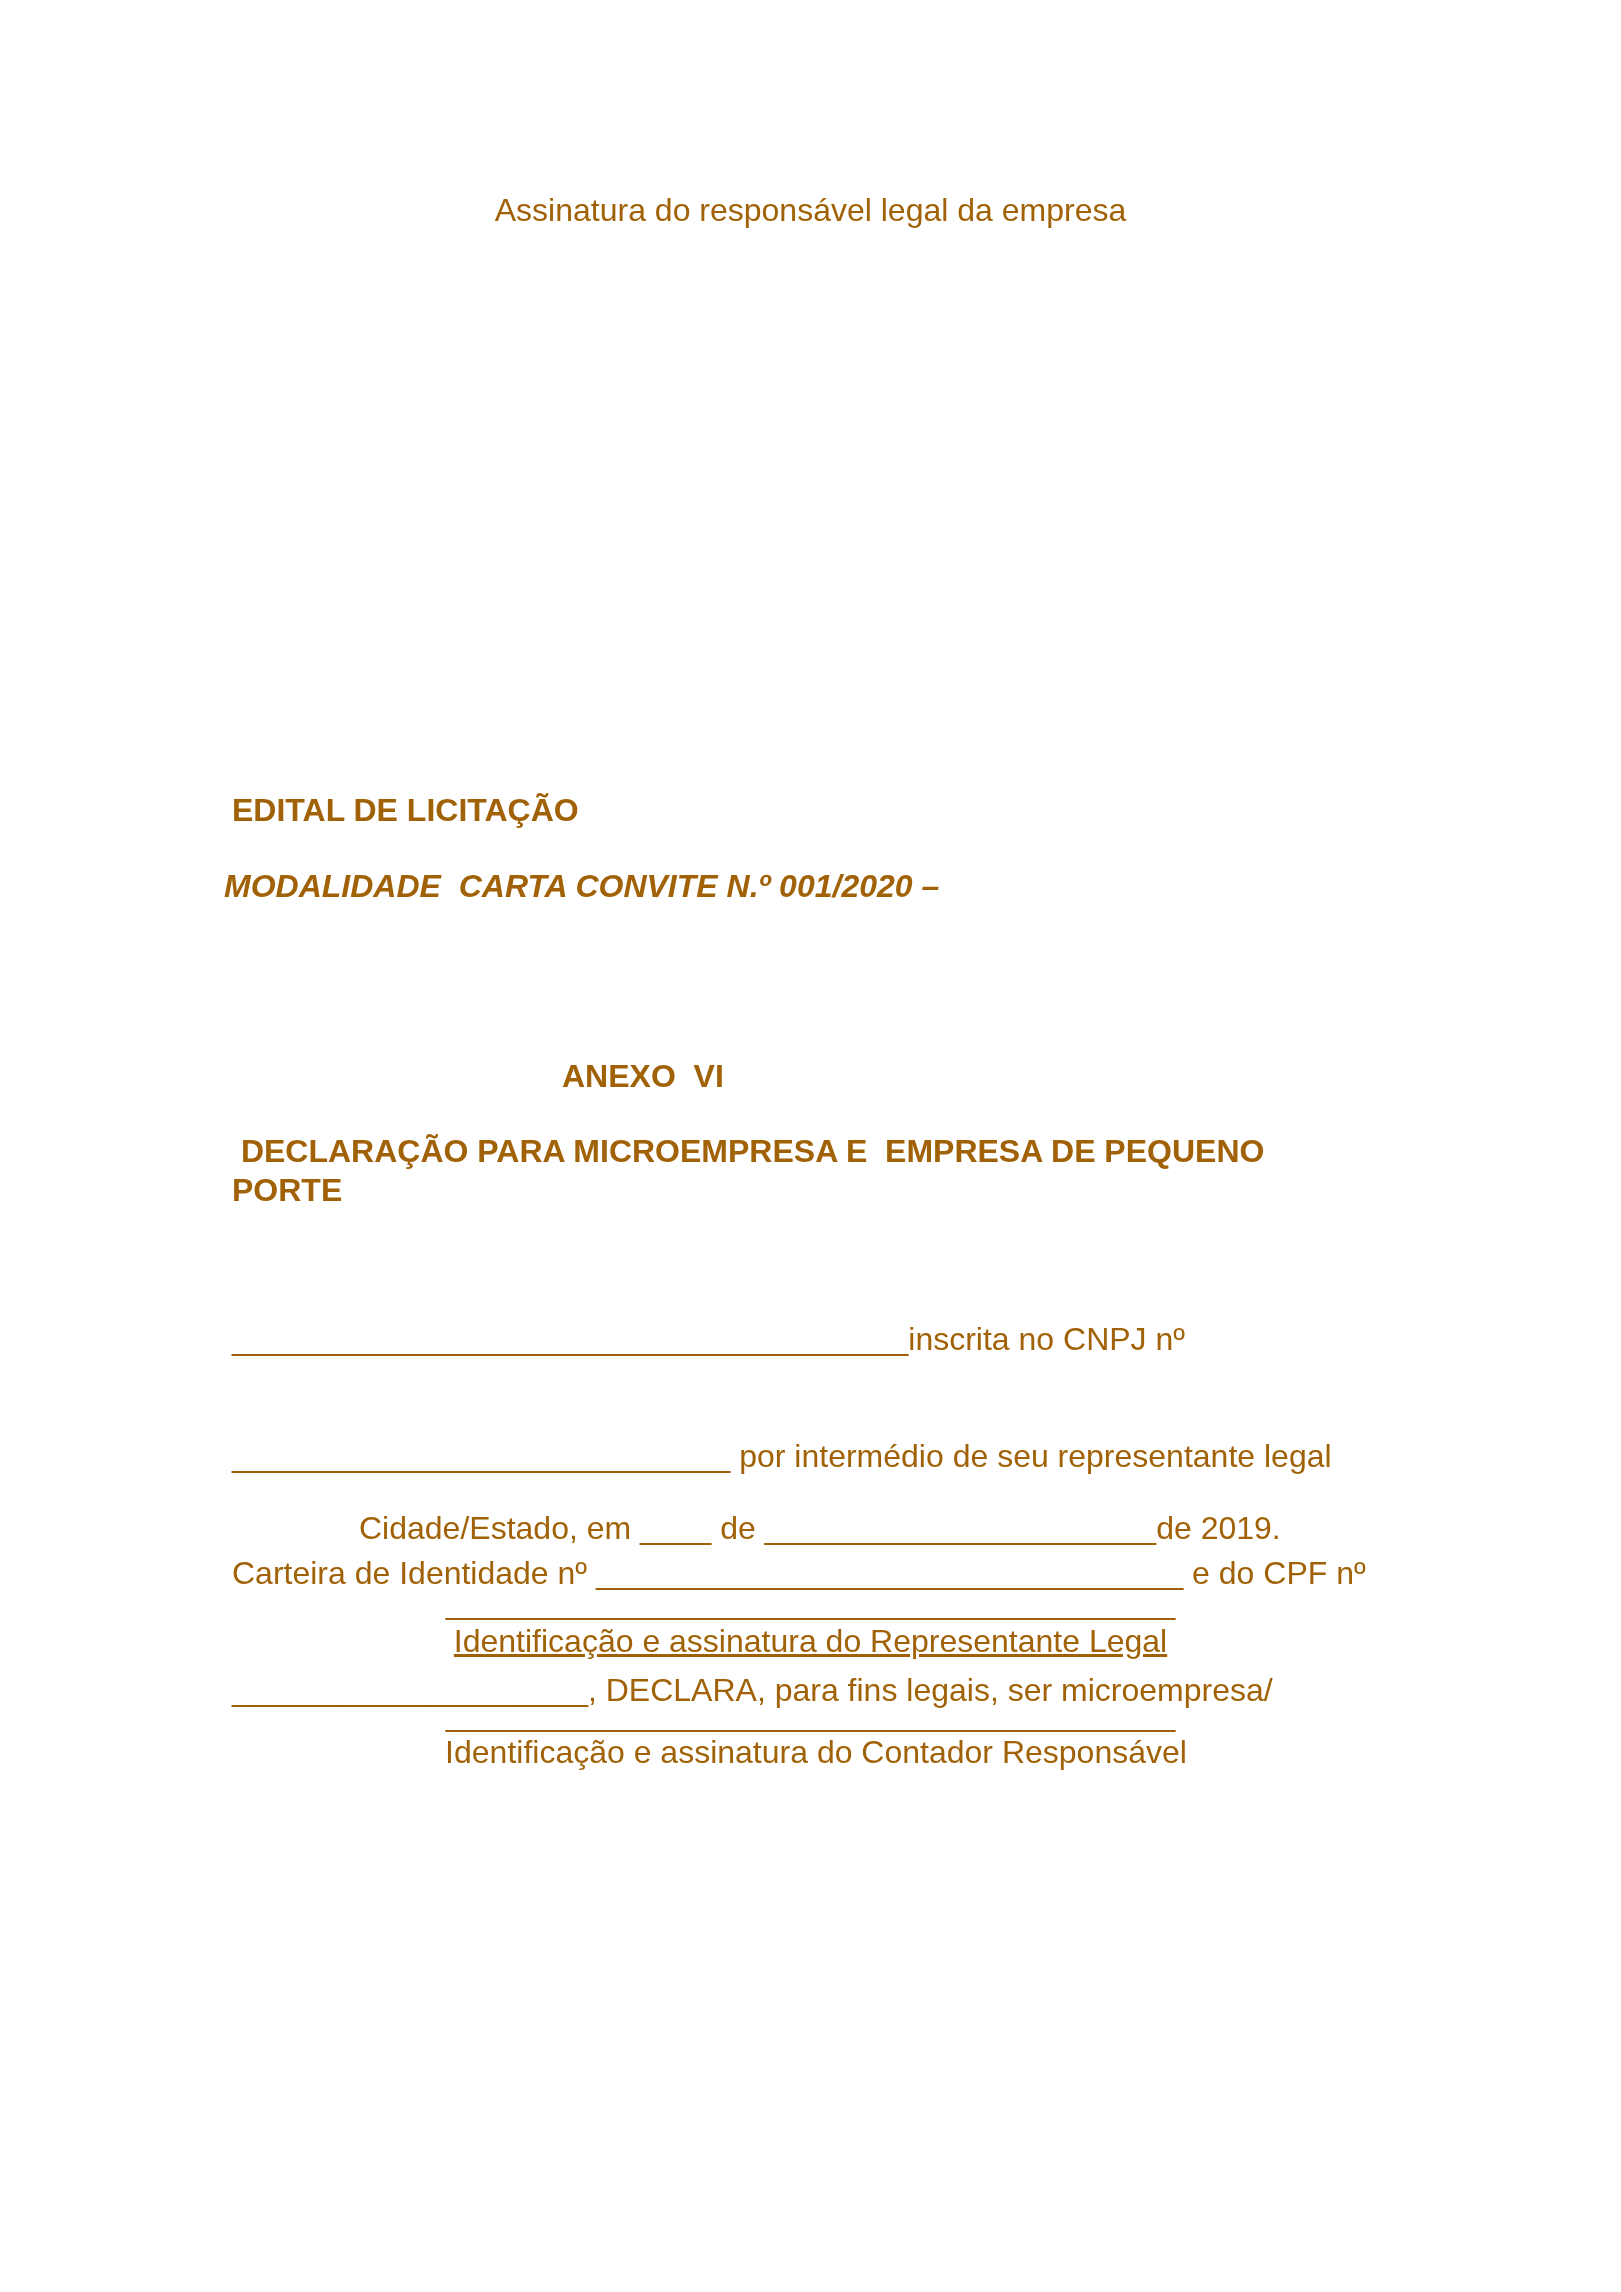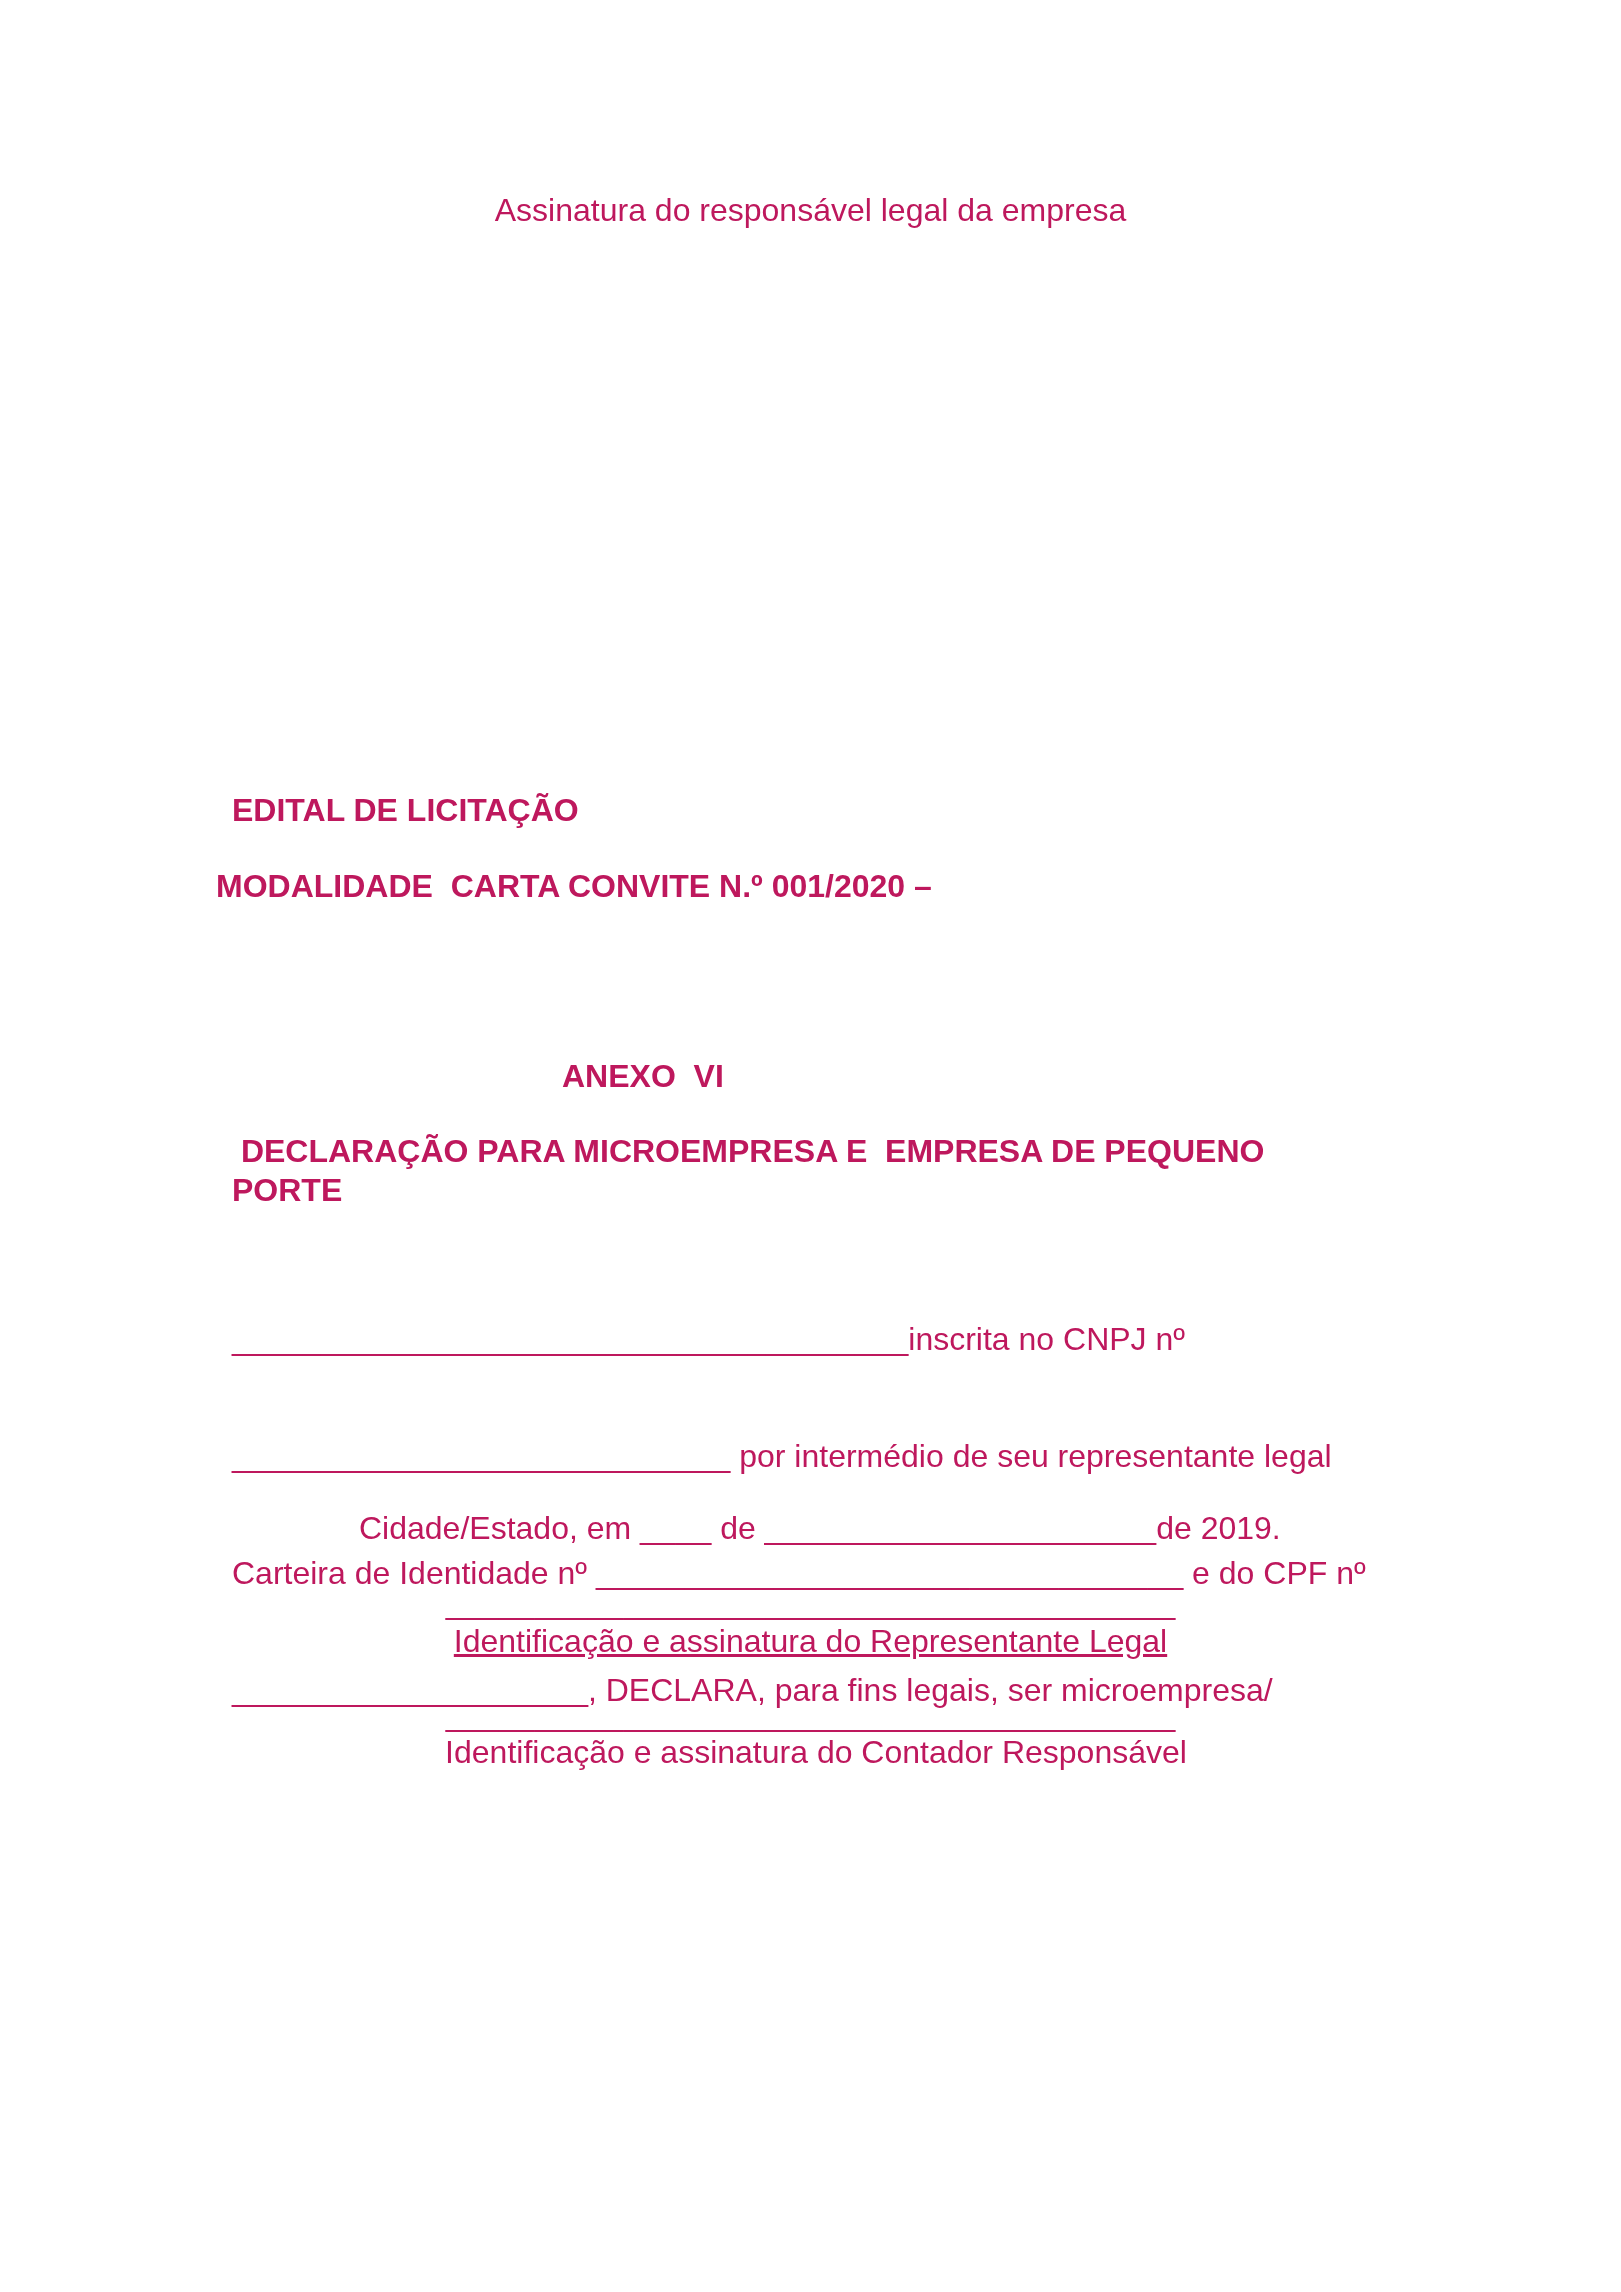--- a/index.html
+++ b/index.html
@@ -2,34 +2,34 @@
 <html><head>
 <meta charset="utf-8">
 <style>
   * { margin: 0; padding: 0; box-sizing: border-box; }
   html, body { background: #ffffff; }
   .page {
     position: relative;
     width: 1621px;
     height: 2293px;
     background: #ffffff;
-    color: #be185d;
+    color: #a16207;
     font-family: "Liberation Sans", "DejaVu Sans", sans-serif;
     font-size: 32px;
     line-height: 39px;
     overflow: hidden;
   }
   .abs { position: absolute; white-space: pre-wrap; }
   .nowrap { white-space: pre; }
   .bold { font-weight: bold; }
   .centered { left: 0; width: 100%; text-align: center; }
 
   .top-note        { top: 191px; }
   .h-edital        { top: 791px;  left: 232px; }
-  .h-modalidade    { top: 867px;  left: 216px; }
+  .h-modalidade    { top: 867px;  left: 224px; font-style: italic; }
   .h-anexo         { top: 1057px; left: 562px; }
   .h-declaracao    { top: 1132px; left: 232px; width: 1127px; }
   .body-block      { top: 1242px; left: 232px; width: 1176px; }
   .date-line       { top: 1509px; left: 359px; }
   .sig1-rule       { top: 1584px; }
   .sig1-label      { top: 1622px; text-decoration: underline; }
   .sig2-rule       { top: 1696px; }
   .sig2-label      { top: 1733px; padding-left: 11px; }
 </style>
 </head>

